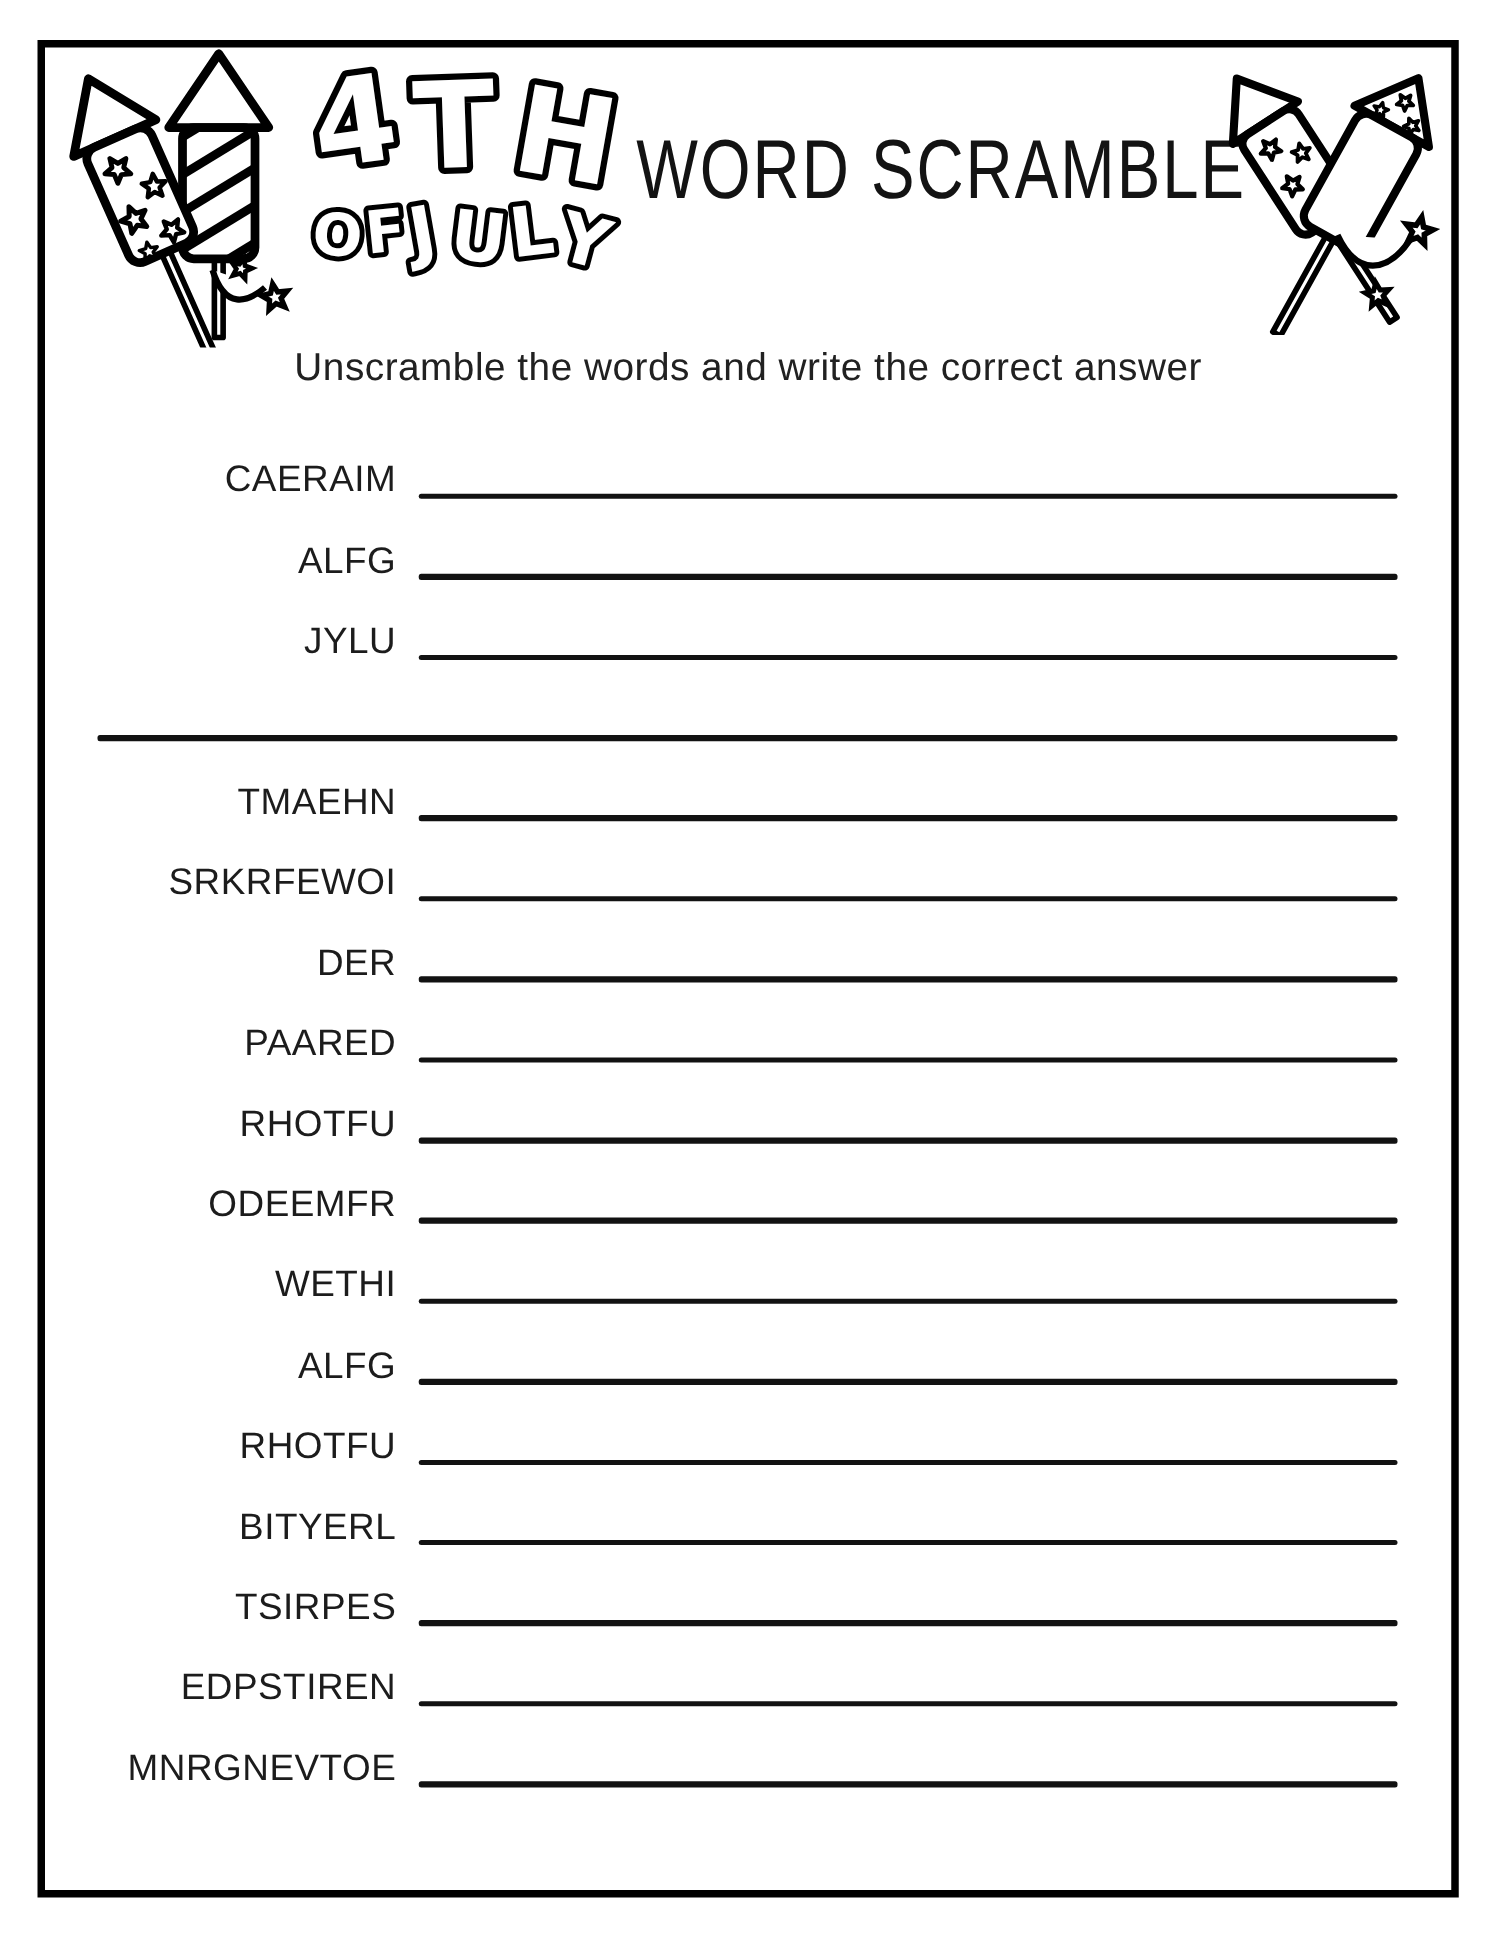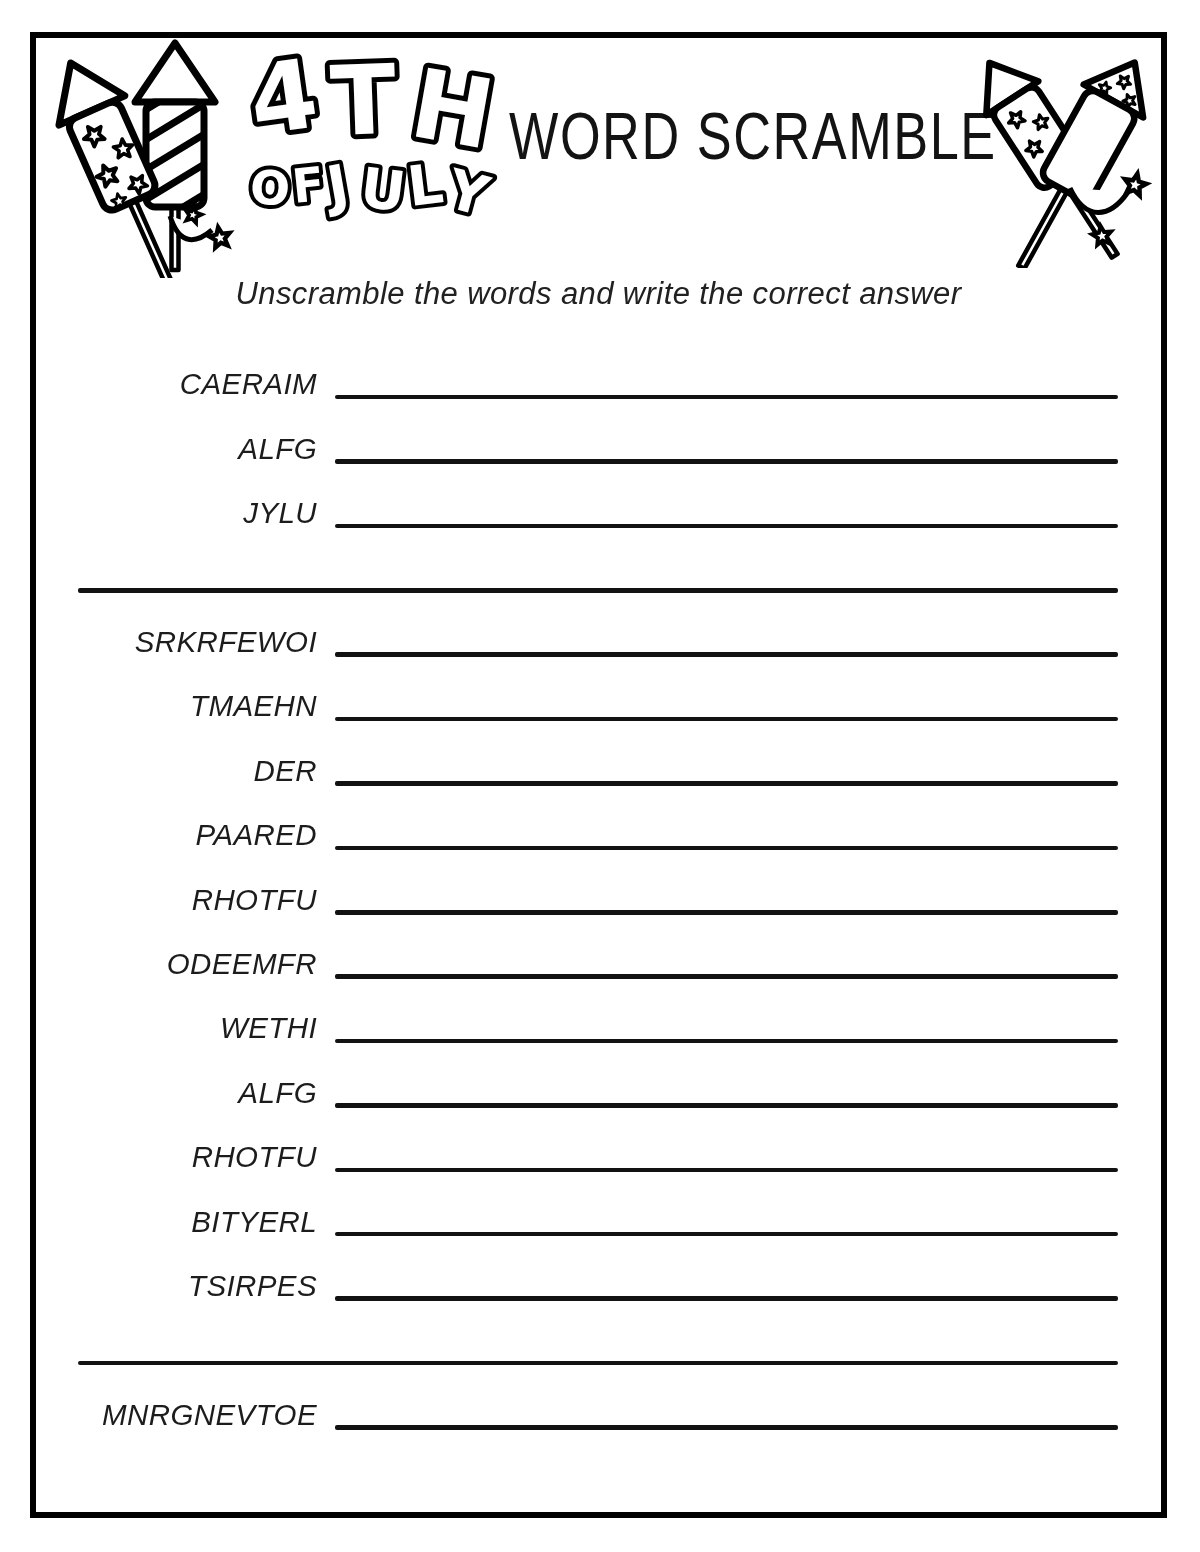--- a/index.html
+++ b/index.html
@@ -59,32 +59,30 @@
     font-family: "Liberation Sans", sans-serif;
   }
   .instructions {
     position: absolute;
     left: 30px; top: 276px;
     width: 1137px;
     text-align: center;
     font-size: 31px;
     letter-spacing: 0.4px;
     color: #212121;
-    font-style: italic;
   }
   .word-list {
     position: absolute;
     left: 60px; top: 336px;
     width: 1058px;
   }
   .row {
     height: 64.4px;
     display: flex;
     align-items: flex-end;
-    font-style: italic;
   }
   .label {
     width: 257px;
     text-align: right;
     font-size: 29.5px;
     line-height: 1.05;
     letter-spacing: 0.4px;
     color: #1c1c1c;
     white-space: nowrap;
   }
@@ -209,30 +207,30 @@
     <div class="row">
       <div class="label">JYLU</div>
       <div class="line"></div>
     </div>
 
     <div class="row">
       <div class="line"></div>
     </div>
 
     <div class="row">
+      <div class="label">TMAEHN</div>
+      <div class="line"></div>
+    </div>
+
+    <div class="row">
       <div class="label">SRKRFEWOI</div>
       <div class="line"></div>
     </div>
 
     <div class="row">
-      <div class="label">TMAEHN</div>
-      <div class="line"></div>
-    </div>
-
-    <div class="row">
       <div class="label">DER</div>
       <div class="line"></div>
     </div>
 
     <div class="row">
       <div class="label">PAARED</div>
       <div class="line"></div>
     </div>
 
     <div class="row">
@@ -265,20 +263,21 @@
       <div class="label">BITYERL</div>
       <div class="line"></div>
     </div>
 
     <div class="row">
       <div class="label">TSIRPES</div>
       <div class="line"></div>
     </div>
 
     <div class="row">
+      <div class="label">EDPSTIREN</div>
       <div class="line"></div>
     </div>
 
     <div class="row">
       <div class="label">MNRGNEVTOE</div>
       <div class="line"></div>
     </div>
   </div>
 
 </div>

